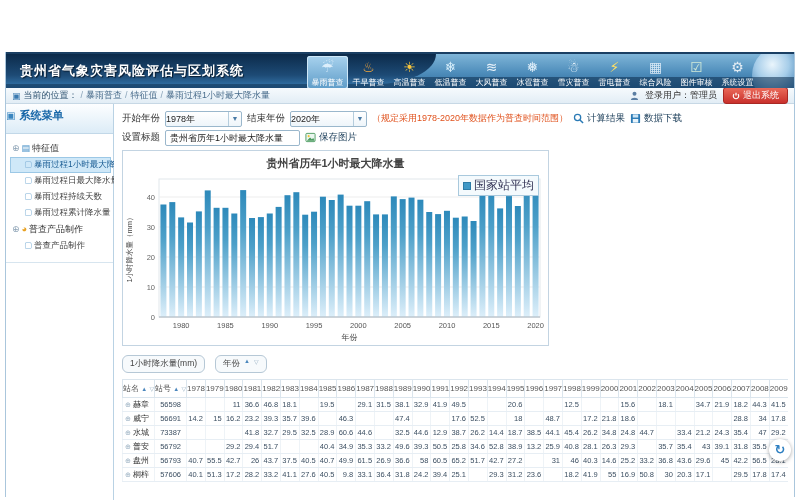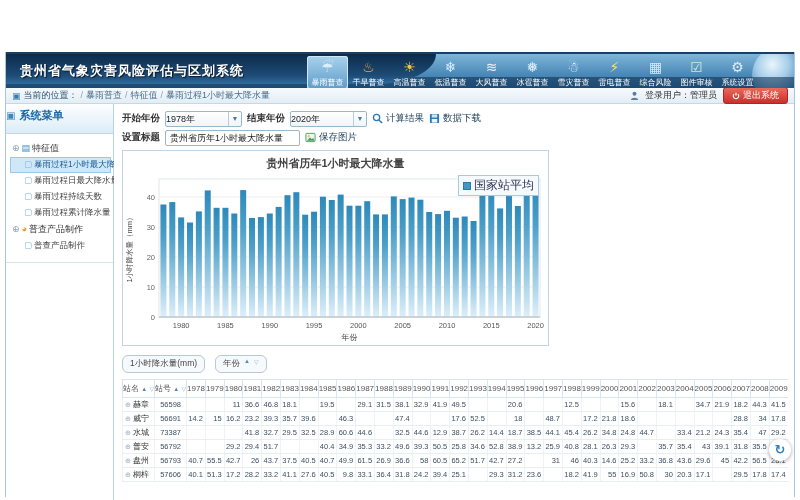--- a/index.html
+++ b/index.html
@@ -51,21 +51,21 @@
   .tree-group .tw { color: #8aa0b4; margin-right: 2px; }
   .tree-group .gi { margin-right: 2px; }
   .tree-item { font-size: 8.5px; color: #444; padding: 2px 1px 2px 14px; cursor: pointer; white-space: nowrap; }
   .tree-item .pi { color: #7fb0d6; margin-right: 2px; }
   .tree-item.selected { background: #cfe8f8; box-shadow: inset 0 0 0 1px #9cc8e6; color: #1a5c93; }
 
   .main { flex: 1; padding: 5px 6px 0 8px; background: #fff; overflow: hidden; position: relative; }
 
   
   .ctl-row { display: flex; align-items: center; height: 19px; font-size: 9.5px; color: #333; gap: 5px; }
-  .ctl-label { flex: none; font-weight: bold; }
+  .ctl-label { flex: none; }
   .select { position: relative; width: 77px; height: 16px; border: 1px solid #9ab7cc; border-radius: 2px;
             background: linear-gradient(180deg,#fff,#eef5fa); font-size: 9px; color: #222;
             line-height: 14px; padding-left: 0; cursor: pointer; }
   .select .arrow { position: absolute; right: 0; top: 0; width: 13px; height: 100%; border-left: 1px solid #b5cddd;
                    text-align: center; color: #4a7ba6; font-size: 7px; line-height: 14px; }
   .note { color: #e0511c; font-size: 9px; white-space: nowrap; }
   .linkbtn { display: inline-flex; align-items: center; gap: 3px; font-size: 9.5px; color: #23445f; cursor: pointer; white-space: nowrap; }
   .textinput { width: 135px; height: 16px; border: 1px solid #9ab7cc; border-radius: 2px; background: #fff;
                font-size: 9px; color: #222; line-height: 14px; padding-left: 4px; }
 
@@ -203,20 +203,21 @@
         <span class="ctl-label">开始年份</span>
         <span class="select">
           <span>1978年</span>
           <span class="arrow">▼</span>
         </span>
         <span class="ctl-label">结束年份</span>
         <span class="select">
           <span>2020年</span>
           <span class="arrow">▼</span>
         </span>
+        <span class="note">（规定采用1978-2020年数据作为普查时间范围）</span>
         <span class="linkbtn">
           <svg width="11" height="11" viewBox="0 0 12 12">
             <circle cx="5" cy="5" r="3.4" fill="none" stroke="#2a7ab5" stroke-width="1.4"></circle>
             <path d="M7.6 7.6 L11 11" stroke="#2a7ab5" stroke-width="1.6"></path>
           </svg>
           <span>计算结果</span>
         </span>
         <span class="linkbtn">
           <svg width="11" height="11" viewBox="0 0 12 12">
             <rect x="1" y="1" width="10" height="10" rx="1" fill="#2a7ab5"></rect>

